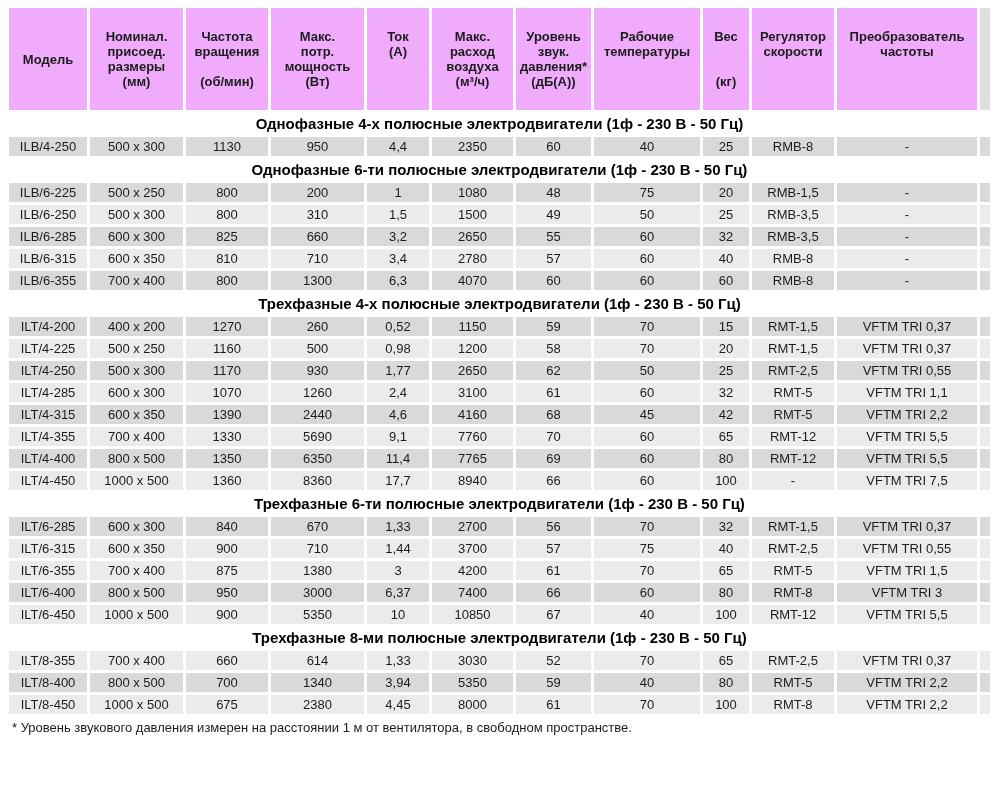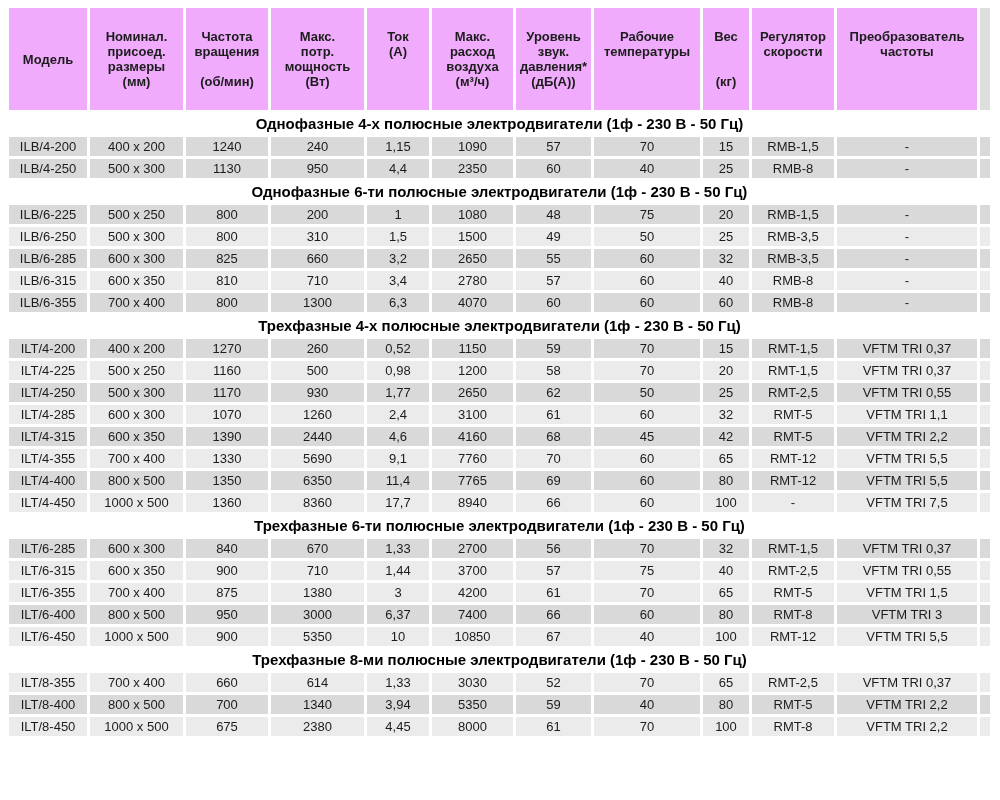--- a/index.html
+++ b/index.html
@@ -123,34 +123,20 @@
             </div>
           </th>
           <th class="sliver"></th>
         </tr>
       </thead>
     <tbody id="tbody">
         <tr class="section-row">
           <td colspan="12">Однофазные 4-х полюсные электродвигатели (1ф - 230 В - 50 Гц)</td>
         </tr>
         <tr class="shade-d">
-          <td>ILB/4-200</td>
-          <td>400 x 200</td>
-          <td>1240</td>
-          <td>240</td>
-          <td>1,15</td>
-          <td>1090</td>
-          <td>57</td>
-          <td>70</td>
-          <td>15</td>
-          <td>RMB-1,5</td>
-          <td>-</td>
-          <td class="sliver"></td>
-        </tr>
-        <tr class="shade-d">
           <td>ILB/4-250</td>
           <td>500 x 300</td>
           <td>1130</td>
           <td>950</td>
           <td>4,4</td>
           <td>2350</td>
           <td>60</td>
           <td>40</td>
           <td>25</td>
           <td>RMB-8</td>
@@ -458,13 +444,14 @@
           <td>8000</td>
           <td>61</td>
           <td>70</td>
           <td>100</td>
           <td>RMT-8</td>
           <td>VFTM TRI 2,2</td>
           <td class="sliver"></td>
         </tr>
       </tbody>
   </table>
+  <div class="footnote">* Уровень звукового давления измерен на расстоянии 1 м от вентилятора, в свободном пространстве.</div>
 </div>
 
 </body></html>

